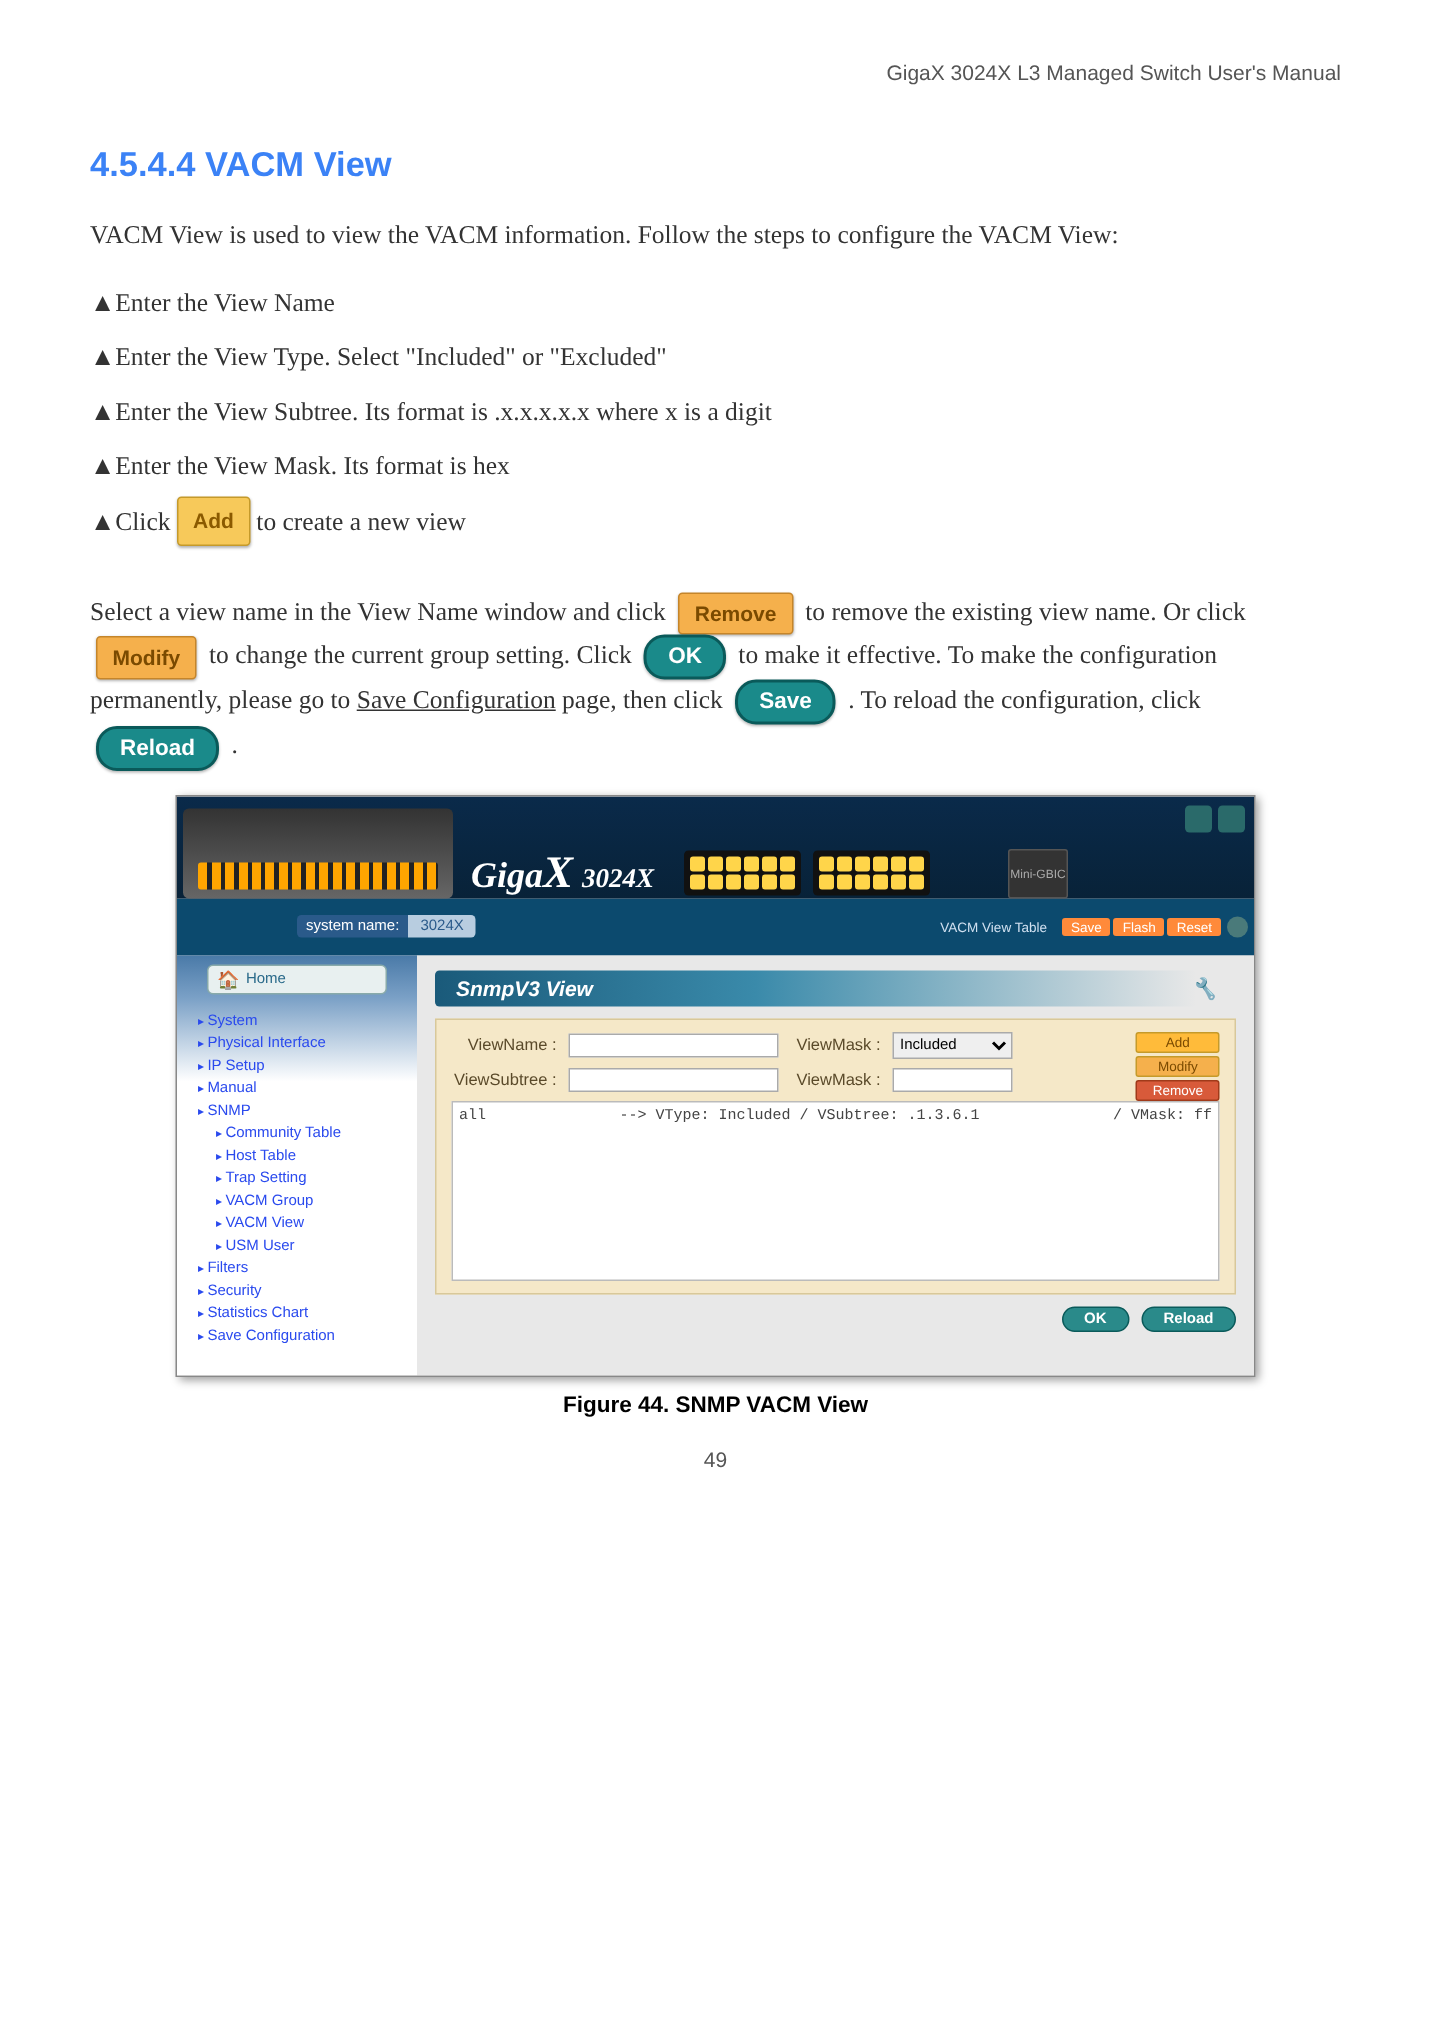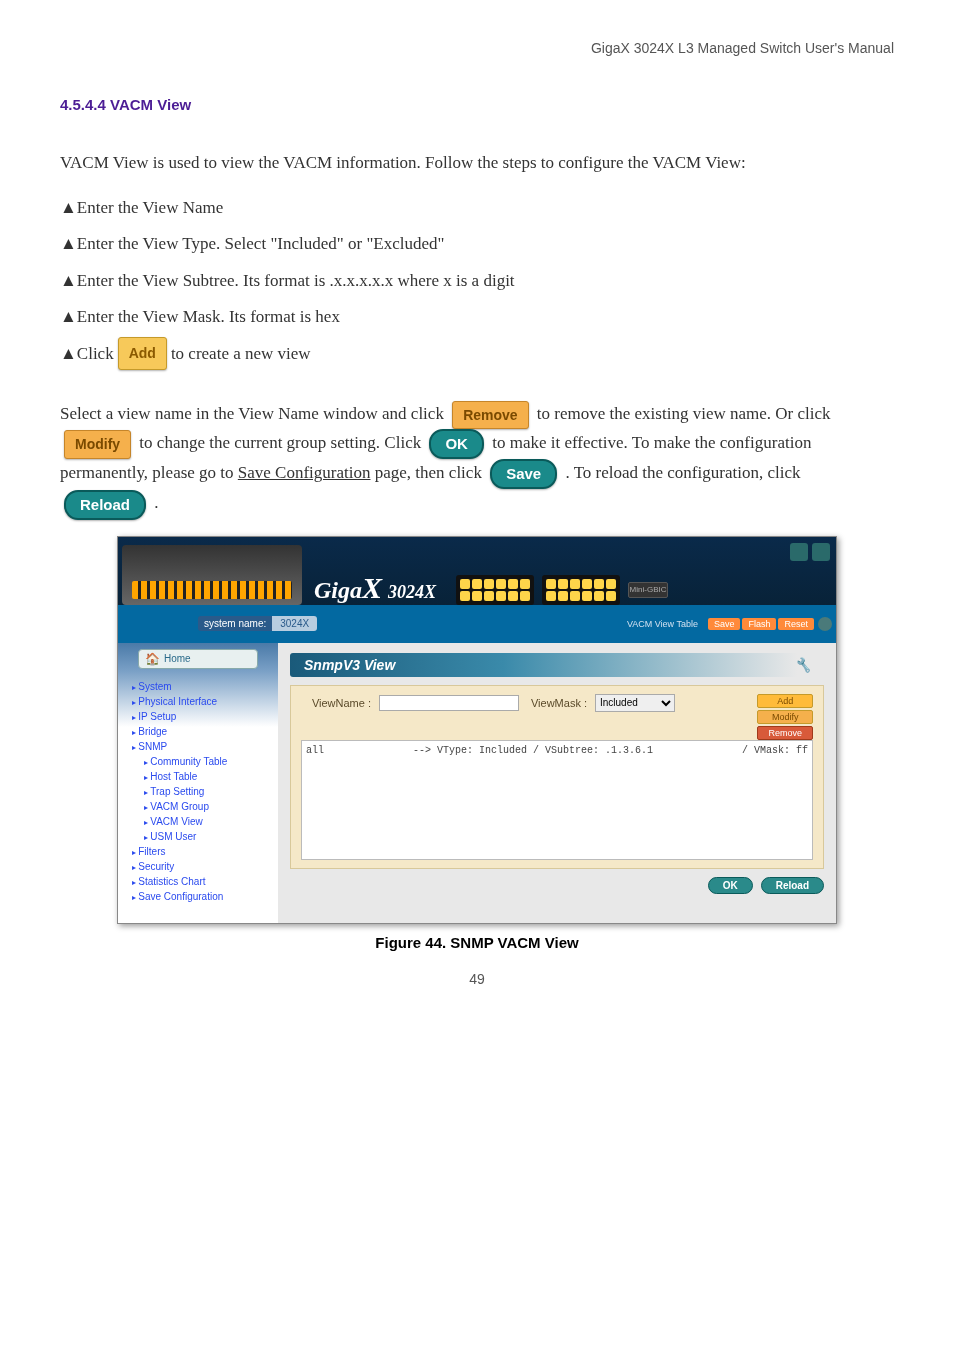--- a/index.html
+++ b/index.html
@@ -13,24 +13,24 @@
   }
   .header-line {
     text-align: right;
     font-family: Arial, sans-serif;
     font-size: 14px;
     color: #555;
     margin-bottom: 40px;
   }
   .section-title {
     font-family: Arial, sans-serif;
-    font-size: 15px;
+    font-size: 23px;
     font-weight: bold;
-    color: #4c1d95;
-    margin-bottom: 36px;
+    color: #3b82f6;
+    margin-bottom: 20px;
   }
   .body-text {
     font-size: 17px;
     line-height: 1.6;
     margin-bottom: 16px;
     color: #333;
   }
   .steps {
     font-size: 17px;
     line-height: 1.9;
@@ -136,25 +136,25 @@
   .port-group {
     display: grid;
     grid-template-columns: repeat(6, 10px);
     grid-template-rows: repeat(2, 10px);
     gap: 2px;
     padding: 4px;
     background: #111;
     border-radius: 3px;
   }
   .port-group span { background: #ffd54a; border-radius: 2px; }
-  .mini-mod { width: 40px; height: 16px; background:#333; border:1px solid #555; border-radius:2px; color:#aaa; font-size:8px; display:flex; align-items:center; justify-content:center; }
+  .mini-mod { width: 40px; height: 33px; background:#333; border:1px solid #555; border-radius:2px; color:#aaa; font-size:8px; display:flex; align-items:center; justify-content:center;margin-left:44px; }
   .top-right-icons { position: absolute; right: 6px; top: 6px; display:flex; gap:4px; }
   .top-right-icons .ti { width: 18px; height: 18px; background:#2a6a6a; border-radius:3px; }
   .crumb-bar {
-    background: #0369a1;
+    background: #0c4a6e;
     height: 38px;
     display: flex;
     align-items: center;
     font-size: 10px;
     color: #fff;
   }
   .crumb-bar .crumb-label { background:#2a5a8a; padding:2px 6px; margin-left:80px; border-radius:3px 0 0 3px; }
   .crumb-bar .crumb-path { background:#b8cde0; color:#2a5a8a; padding:2px 8px; border-radius:0 3px 3px 0; }
   .crumb-bar .spacer { flex:1; }
   .crumb-bar .status-right { color:#d0e0f0; margin-right:10px; font-size:9px; }
@@ -331,21 +331,21 @@
     </span>
     <span class="vol"></span>
   </div>
   <div class="shot-body">
     <div class="sidebar">
       <div class="side-home">Home</div>
       <div class="side-list">
         <div class="side-item">System</div>
         <div class="side-item">Physical Interface</div>
         <div class="side-item">IP Setup</div>
-        <div class="side-item">Bridge</div>
+        <div class="side-item">Manual</div>
         <div class="side-item">SNMP</div>
         <div class="side-sub">
           <div class="side-item">Community Table</div>
           <div class="side-item">Host Table</div>
           <div class="side-item">Trap Setting</div>
           <div class="side-item">VACM Group</div>
           <div class="side-item">VACM View</div>
           <div class="side-item">USM User</div>
         </div>
         <div class="side-item">Filters</div>
@@ -362,20 +362,26 @@
       <div class="form-box">
         <div style="display:flex; align-items:flex-start;">
           <div style="flex:1;">
             <div class="form-row">
               <label>ViewName :</label>
               <input type="text" style="">
               <label style="width:60px;">ViewMask :</label>
               <select>
                 <option>Included</option>
               </select>
+            </div>
+            <div class="form-row">
+              <label>ViewSubtree :</label>
+              <input type="text" style="">
+              <label style="width:60px;">ViewMask :</label>
+              <input type="text" style="width: 80px;">
             </div>
           </div>
           <div class="form-buttons">
             <div class="mini-btn mini-add">Add</div>
             <div class="mini-btn mini-modify">Modify</div>
             <div class="mini-btn mini-remove">Remove</div>
           </div>
         </div>
         <div class="list-box">
           <div class="list-entry">

